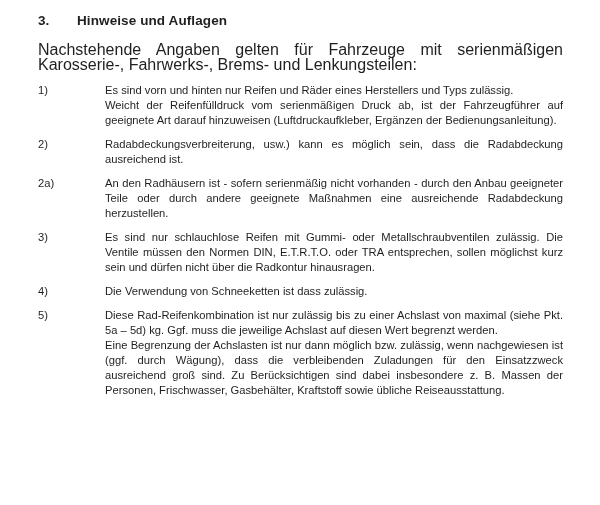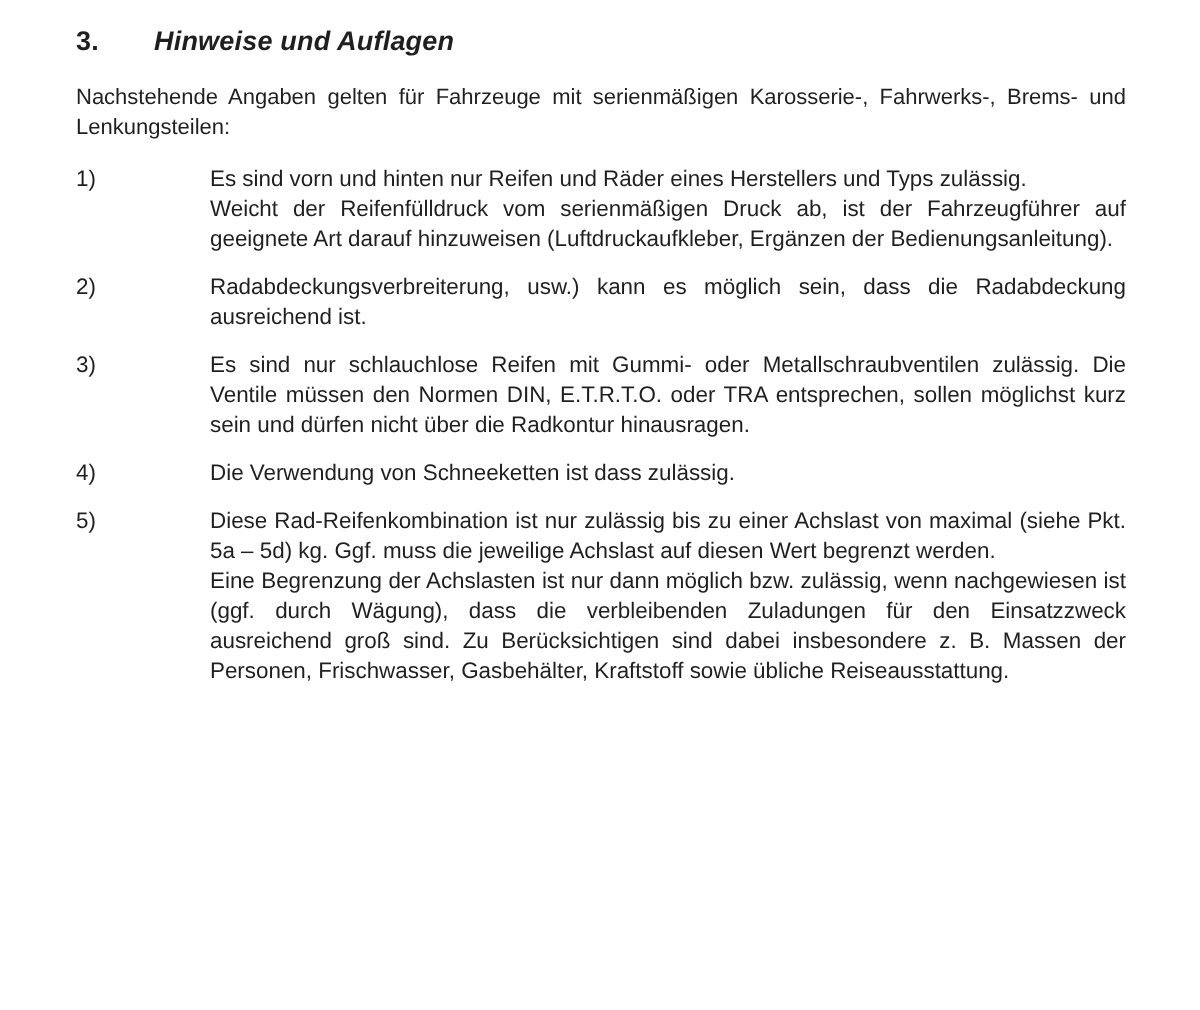--- a/index.html
+++ b/index.html
@@ -29,24 +29,23 @@
     line-height: 17px;
     margin: 0 0 13px 0;
     letter-spacing: 0.1px;
   }
   .heading .num {
     flex: 0 0 35px;
   }
   .heading .title {
     flex: 1;
     padding-left: 4px;
-    font-style: italic;
   }
   .intro {
-    font-size: 11px;
+    font-size: 16px;
     line-height: 15px;
     text-align: justify;
     margin: 0 0 11px 0;
   }
   .item {
     display: flex;
     margin: 0 0 9px 0;
     font-size: 11.2px;
     line-height: 15px;
   }
@@ -84,20 +83,26 @@
     </div>
   </div>
 
   <div class="item">
     <div class="num">2)</div>
     <div class="body">
       <div class="seg">Radabdeckungsverbreiterung, usw.) kann es möglich sein, dass die Radabdeckung ausreichend ist.</div>
     </div>
   </div>
 
+  <div class="item">
+    <div class="num">2a)</div>
+    <div class="body">
+      <div class="seg">An den Radhäusern ist - sofern serienmäßig nicht vorhanden - durch den Anbau geeigneter Teile oder durch andere geeignete Maßnahmen eine ausreichende Radabdeckung herzustellen.</div>
+    </div>
+  </div>
 
   <div class="item">
     <div class="num">3)</div>
     <div class="body">
       <div class="seg">Es sind nur schlauchlose Reifen mit Gummi- oder Metallschraubventilen zulässig. Die Ventile müssen den Normen DIN, E.T.R.T.O. oder TRA entsprechen, sollen möglichst kurz sein und dürfen nicht über die Radkontur hinausragen.</div>
     </div>
   </div>
 
   <div class="item">
     <div class="num">4)</div>

